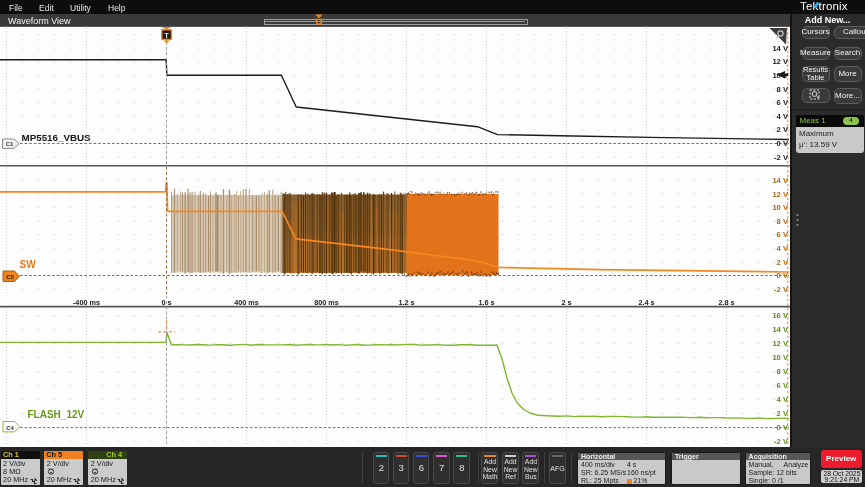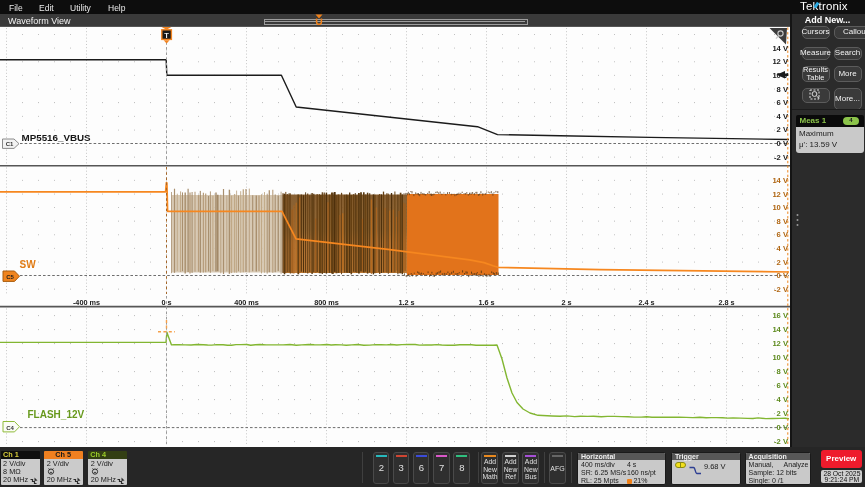--- a/index.html
+++ b/index.html
@@ -391,25 +391,25 @@
  <div class="btn" style="left:43.5px;top:33px;width:28px;height:13px;font-size:8px">Search</div>
  <div class="btn" style="left:11.5px;top:52.5px;width:28px;height:15.5px;font-size:7.5px">Results<br>Table</div>
  <div class="btn" style="left:43.5px;top:52.5px;width:28px;height:15.5px;font-size:8px">More</div>
  <div class="btn" style="left:11.5px;top:74.5px;width:28px;height:14.5px">
    <svg width="13" height="12" viewBox="0 0 13 12">
         <rect x="1" y="1" width="9" height="9" fill="none" stroke="#ddd" stroke-width="1" stroke-dasharray="2,1.5"></rect>
         <circle cx="5.5" cy="5" r="2.4" fill="none" stroke="#ddd" stroke-width="1"></circle>
         <path d="M7,6.5 l2.6,3.2 l1,-1 z" fill="#ddd"></path>
       </svg>
  </div>
- <div class="btn" style="left:43.5px;top:74.5px;width:28px;height:22px;font-size:8px">More...</div>
+ <div class="btn" style="left:43.5px;top:74.5px;width:28px;height:16px;font-size:8px">More...</div>
  <div class="abs" style="left:2px;top:95px;width:73px;height:1px;background:#1c1c1c"></div>
 
  <div class="abs" style="left:5.5px;top:101px;width:68px;height:12.5px;background:#0a0a0a;border-radius:2px 2px 0 0">
-   <span class="abs" style="left:4px;top:1.5px;color:#8bc34a;font-weight:bold;font-size:8px">Meas 1</span>
+   <span class="abs" style="left:4px;top:1.5px;color:#8bc34a;font-weight:normal;font-size:8px">Meas 1</span>
    <span class="abs" style="left:47.5px;top:2.5px;width:16px;height:7.5px;background:#8bc34a;border-radius:4px;color:#1a1a1a;font-size:6px;font-weight:bold;text-align:center;line-height:7.5px">4</span>
  </div>
  <div class="abs" style="left:5.5px;top:113.5px;width:68px;height:25.5px;background:#c9c9c9;border-radius:0 0 3px 3px;color:#222;font-size:8px">
    <div style="padding:2px 0 0 3.5px">Maximum</div>
    <div style="padding:2px 0 0 3.5px">μ': 13.59 V</div>
  </div>
  <div class="abs" style="left:5.5px;top:199px;width:2.5px;height:13px">
   <svg width="4" height="14">
         <circle cx="1.5" cy="2" r="1" fill="#999"></circle>
         <circle cx="1.5" cy="7" r="1" fill="#999"></circle>
@@ -432,38 +432,38 @@
       <div class="row2">
         <span>20 MHz</span>
         <span style="margin-top:1px"><svg width="8" height="7" viewBox="0 0 8 7">
             <path d="M0.5,2.5 h2 v2 h2 v2 h2" stroke="#2b2b2b" stroke-width="1.2" fill="none"></path>
             <path d="M4.5,0.5 l3,3 l-3,0.4 z" fill="#2b2b2b"></path>
           </svg></span>
       </div>
     </div>
 </div>
 <div class="abs" style="left:44.2px;top:451.3px;width:39.2px;height:33.5px;border-radius:1px;overflow:hidden">
- <div style="background:#f08020;color:#181818;font-size:7.3px;font-weight:bold;height:7.8px;line-height:8px;padding-left:11px">Ch 5</div>
+ <div style="background:#f08020;color:#181818;font-size:7.3px;font-weight:bold;height:7.8px;line-height:8px;padding-left:2px">Ch 5</div>
  <div style="background:#cbcbcb;color:#1b1b1b;font-size:7.3px;height:25.7px;padding:0.5px 2px 0 2.5px;line-height:8.3px">
       <div>2 V/div</div>
       <div style="height:8.3px"><svg width="8" height="7" viewBox="0 0 8 7">
           <circle cx="4" cy="3.6" r="2.6" fill="none" stroke="#2b2b2b" stroke-width="1"></circle>
           <path d="M2.6,1.6 L1.6,0.4 M5.4,1.6 L6.4,0.4 M3,4.4 h2" stroke="#2b2b2b" stroke-width="0.9" fill="none"></path>
         </svg></div>
       <div class="row2">
         <span>20 MHz</span>
         <span style="margin-top:1px"><svg width="8" height="7" viewBox="0 0 8 7">
             <path d="M0.5,2.5 h2 v2 h2 v2 h2" stroke="#2b2b2b" stroke-width="1.2" fill="none"></path>
             <path d="M4.5,0.5 l3,3 l-3,0.4 z" fill="#2b2b2b"></path>
           </svg></span>
       </div>
     </div>
 </div>
 <div class="abs" style="left:88.2px;top:451.3px;width:39.2px;height:33.5px;border-radius:1px;overflow:hidden">
- <div style="background:#333f14;color:#9ccd2a;font-size:7.3px;font-weight:bold;height:7.8px;line-height:8px;padding-left:2px">Ch 4</div>
+ <div style="background:#333f14;color:#9ccd2a;font-size:7.3px;font-weight:bold;height:7.8px;line-height:8px;padding-left:18px">Ch 4</div>
  <div style="background:#cbcbcb;color:#1b1b1b;font-size:7.3px;height:25.7px;padding:0.5px 2px 0 2.5px;line-height:8.3px">
       <div>2 V/div</div>
       <div style="height:8.3px"><svg width="8" height="7" viewBox="0 0 8 7">
           <circle cx="4" cy="3.6" r="2.6" fill="none" stroke="#2b2b2b" stroke-width="1"></circle>
           <path d="M2.6,1.6 L1.6,0.4 M5.4,1.6 L6.4,0.4 M3,4.4 h2" stroke="#2b2b2b" stroke-width="0.9" fill="none"></path>
         </svg></div>
       <div class="row2">
         <span>20 MHz</span>
         <span style="margin-top:1px"><svg width="8" height="7" viewBox="0 0 8 7">
             <path d="M0.5,2.5 h2 v2 h2 v2 h2" stroke="#2b2b2b" stroke-width="1.2" fill="none"></path>
@@ -514,28 +514,20 @@
   <span class="abs" style="left:3px;top:1.5px">400 ms/div</span>
       <span class="abs" style="left:49px;top:1.5px">4 s</span>
   <span class="abs" style="left:3px;top:9.5px">SR: 6.25 MS/s</span>
       <span class="abs" style="left:49px;top:9.5px">160 ns/pt</span>
   <span class="abs" style="left:3px;top:17.5px">RL: 25 Mpts</span>
       <span class="abs" style="left:49px;top:17.5px"><span style="display:inline-block;width:4.5px;height:5.5px;background:#f08018;border-radius:1px;vertical-align:-1px"></span> 21%</span>
  </div>
   </div>
 <div class="hdrbox" style="left:670.9px;top:451.8px;width:70px;height:33px">
  <div class="hd">Trigger</div>
- <div style="position:relative;height:26px">
-  <span class="abs" style="left:3px;top:2.5px;width:11px;height:6px;background:#f2df1d;border:1px solid#8a8a10;border-radius:3px"></span>
-  <span class="abs" style="left:8px;top:3px;width:1px;height:5px;background:#8a8a10"></span>
-  <span class="abs" style="left:17px;top:1.5px"><svg width="13" height="9" viewBox="0 0 13 9">
-          <path d="M0.5,1.5 h4 c2,0 1.5,6 3.5,6 h4" stroke="#2e3f93" stroke-width="1.3" fill="none"></path>
-        </svg></span>
-  <span class="abs" style="left:32px;top:2px;font-size:7.5px;color:#1b1b1b">9.68 V</span>
- </div>
   </div>
 <div class="hdrbox" style="left:744.6px;top:451.8px;width:66.5px;height:33px">
  <div class="hd">Acquisition</div>
  <div style="position:relative;height:26px;font-size:7px;color:#1b1b1b;white-space:nowrap">
   <span class="abs" style="left:3px;top:1.5px">Manual,</span>
       <span class="abs" style="left:38px;top:1.5px">Analyze</span>
   <span class="abs" style="left:3px;top:9.5px">Sample: 12 bits</span>
   <span class="abs" style="left:3px;top:17.5px">Single: 0 /1</span>
  </div>
   </div>

